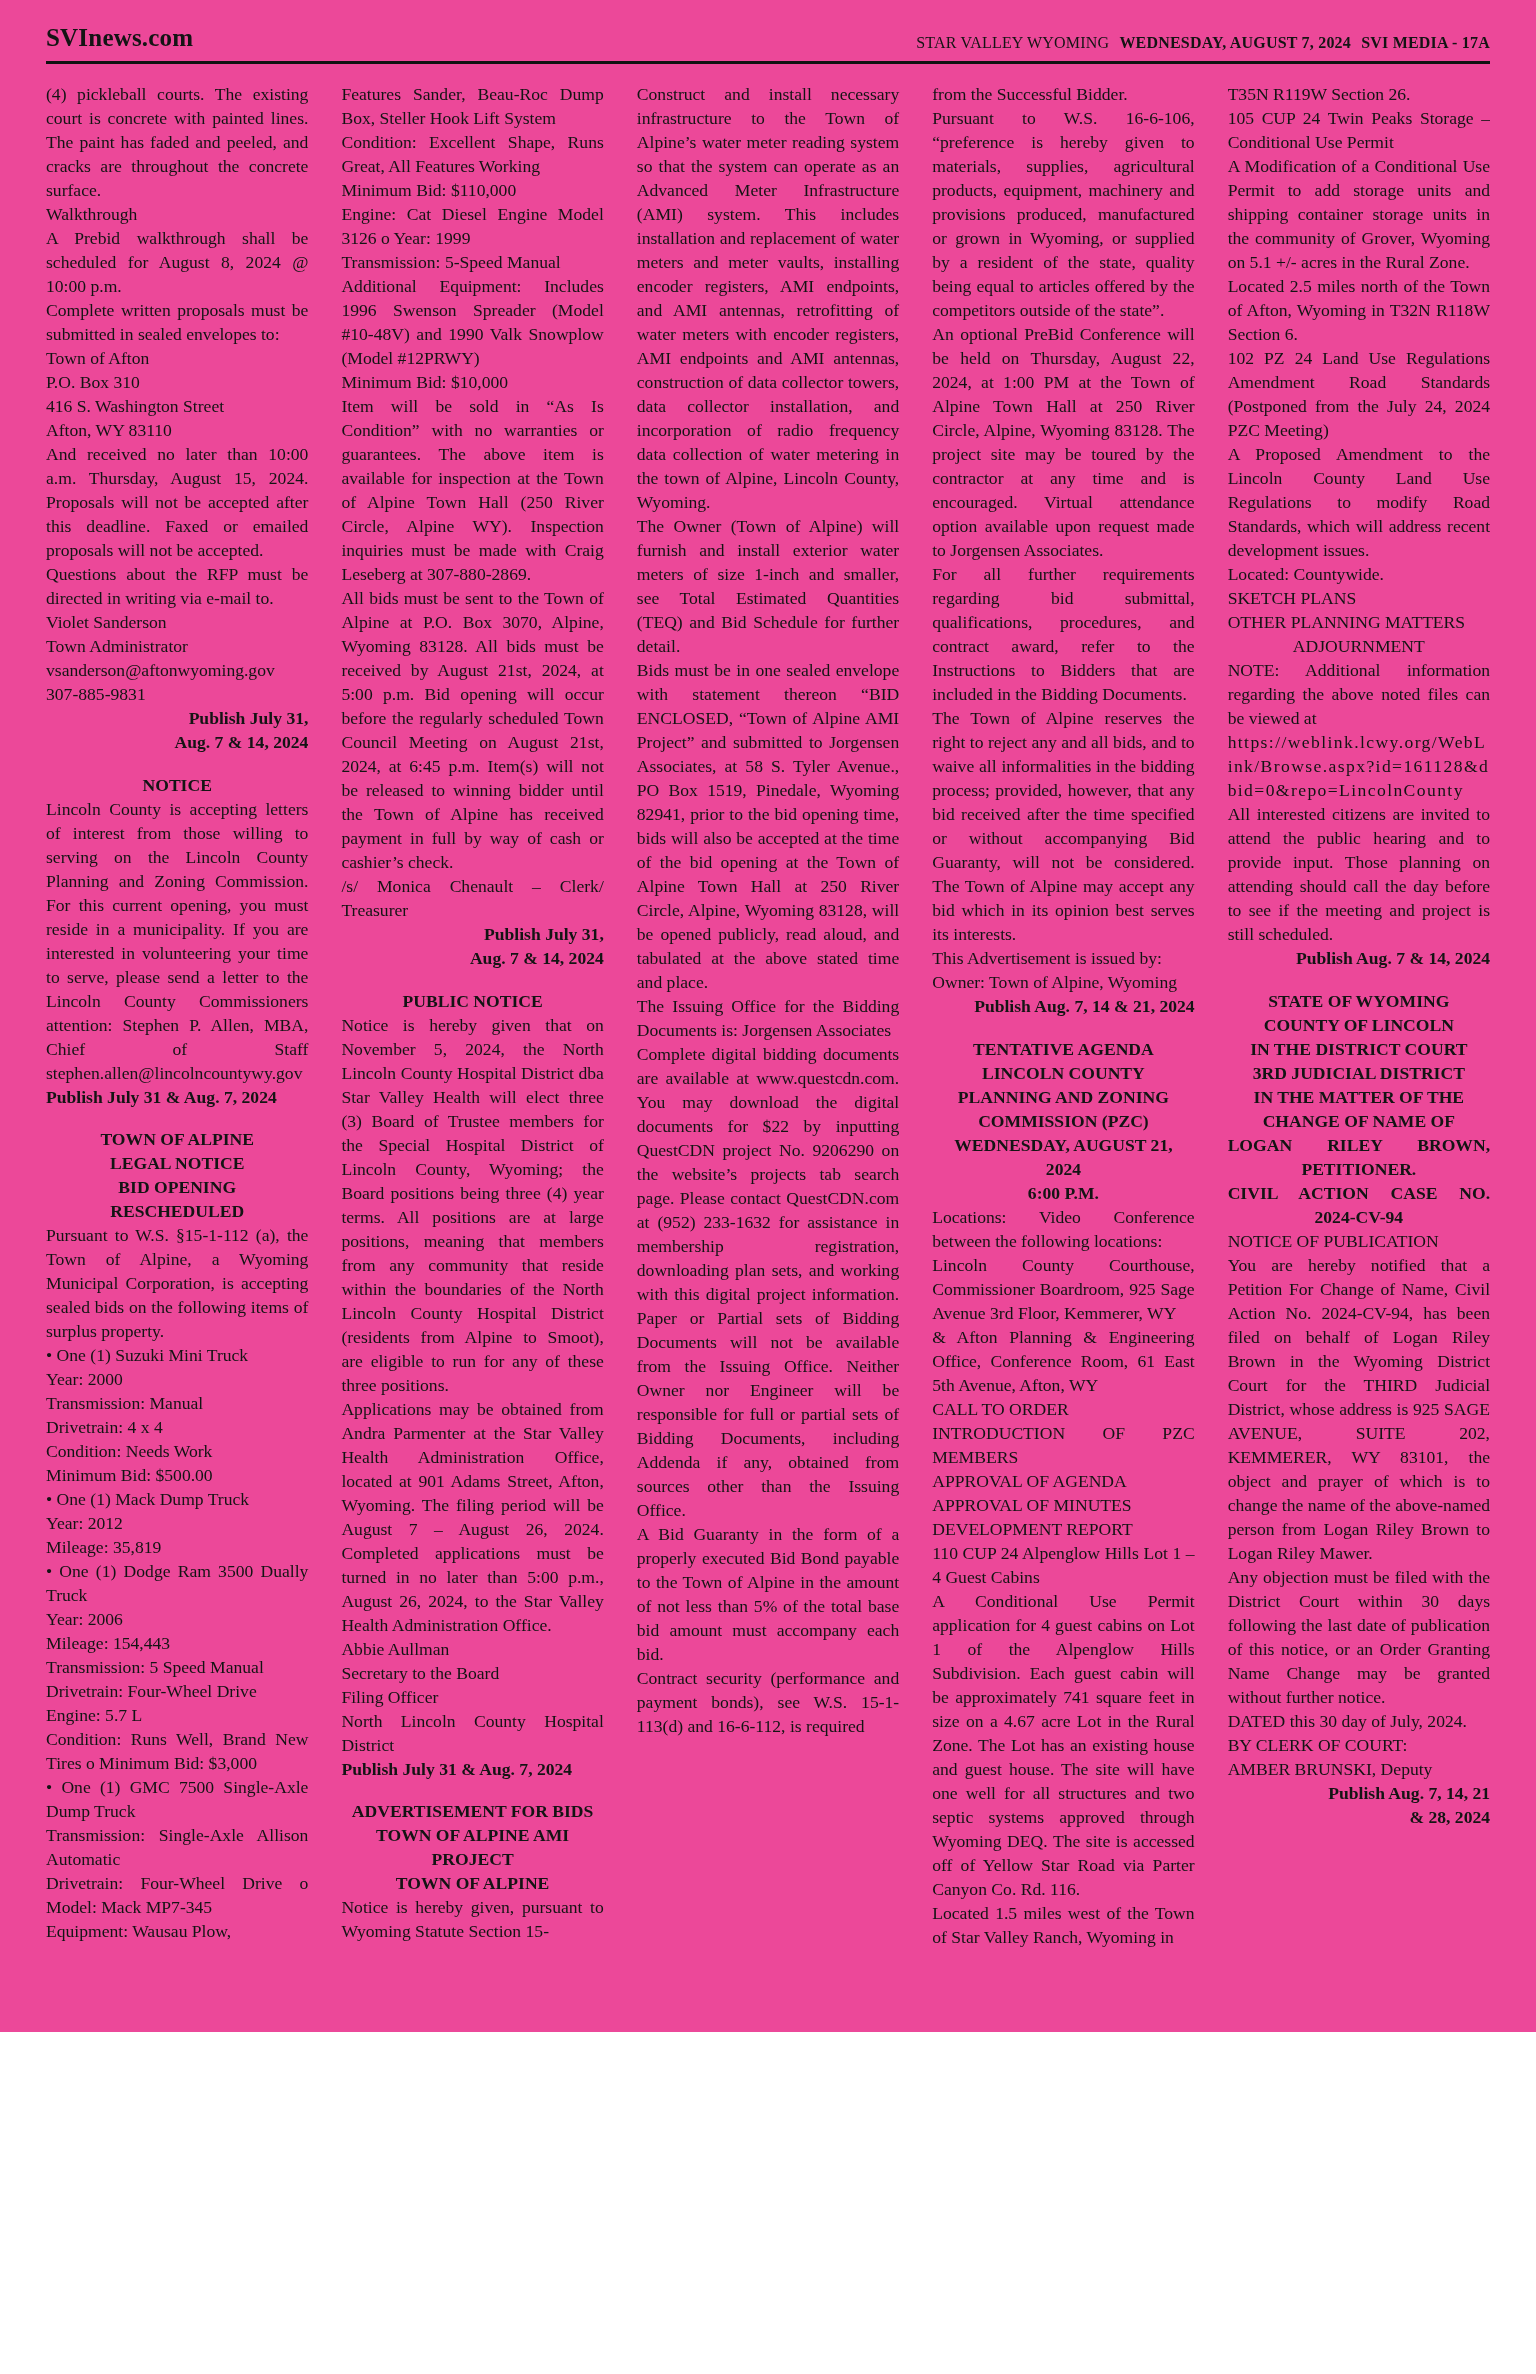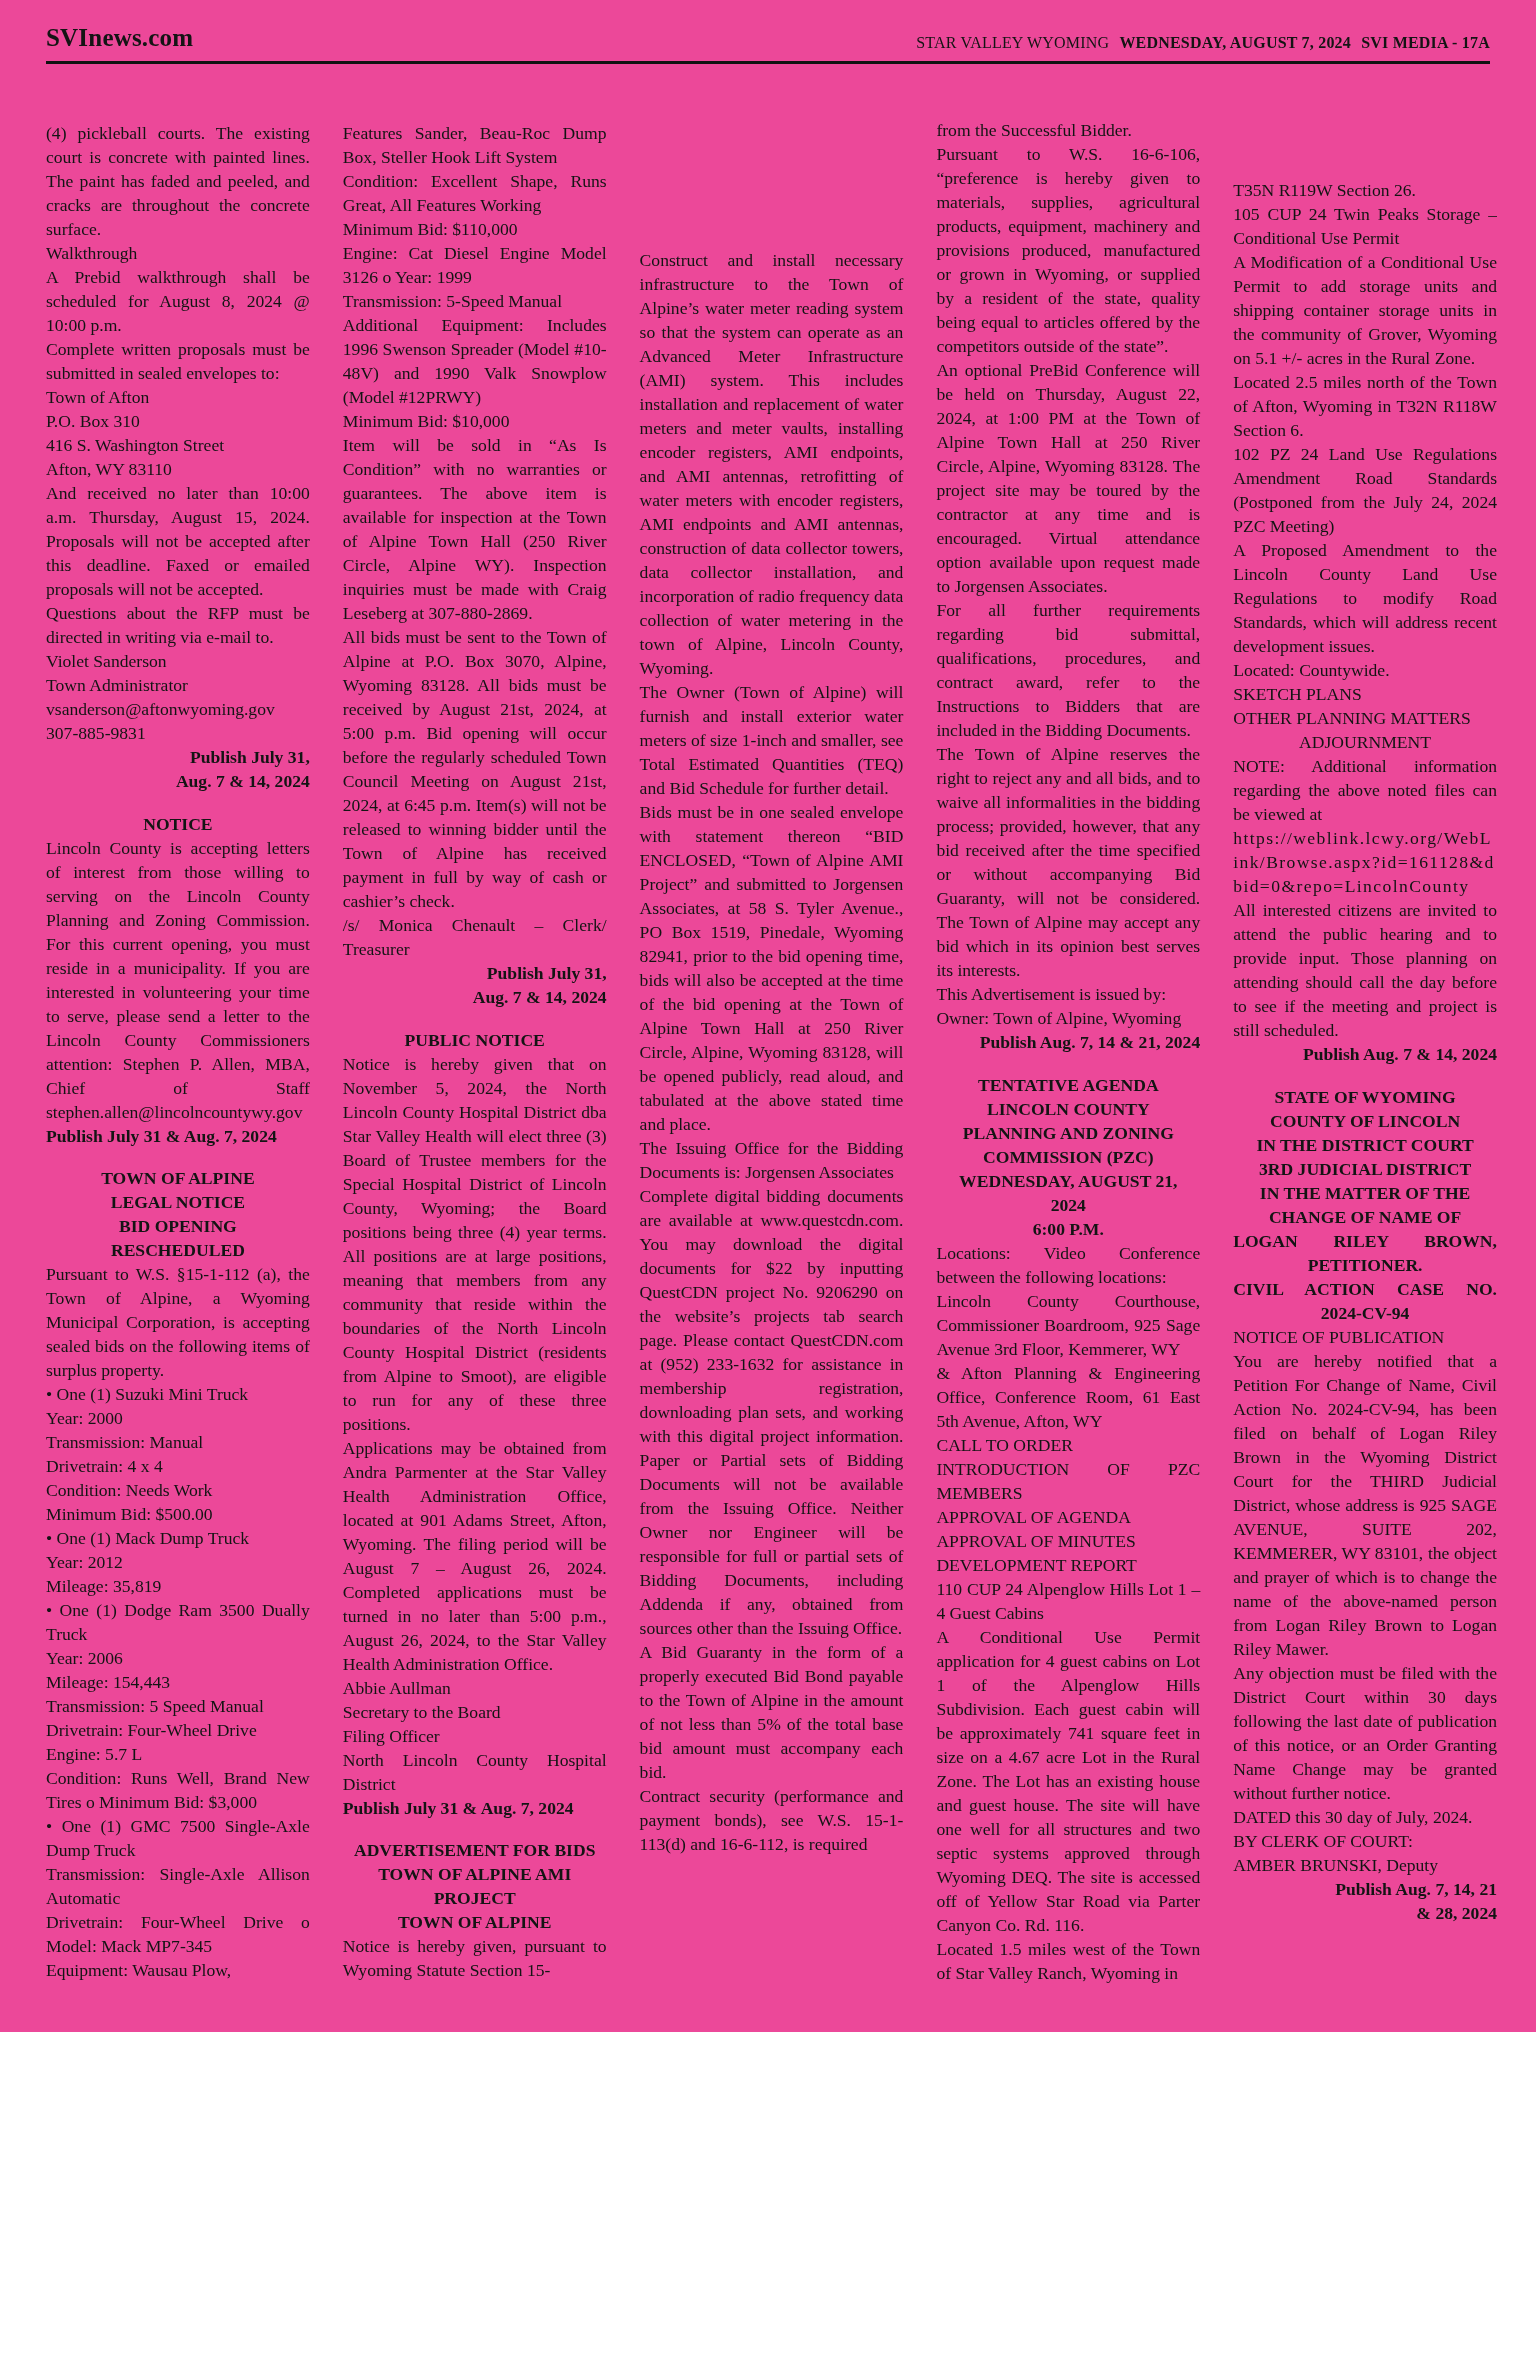--- a/index.html
+++ b/index.html
@@ -16,22 +16,22 @@
   .site-name { font-weight:700; font-size:25px; letter-spacing:0.2px; }
   .issue-line { font-size:16px; letter-spacing:0.2px; }
   .issue-line .seg { margin-left:6px; }
   .issue-line .bold { font-weight:700; }
   .masthead-rule {
     position:absolute; top:61px; left:46px; right:46px;
     height:2.8px; background:#111;
   }
   
   .columns {
-    position:absolute; top:82px; left:46px; right:39px; height:1939px;
-    display:flex; gap:33px; overflow:hidden;align-items:center;
+    position:absolute; top:82px; left:46px; right:46px; height:1939px;
+    display:flex; gap:33px; overflow:hidden;
   }
   .col { flex:1 1 0; min-width:0; font-size:17.6px; line-height:24px; }
   .blk { margin:0; }
   .blk-p  { text-align:justify; }
   .blk-l  { text-align:left; }
   .blk-c  { text-align:center; font-weight:700; }
   .blk-cp { text-align:center; }
   .blk-r  { text-align:right;  font-weight:700; }
   .blk-b  { text-align:left;   font-weight:700; }
   .blk-bj { font-weight:700; text-align:justify; text-align-last:justify; }

